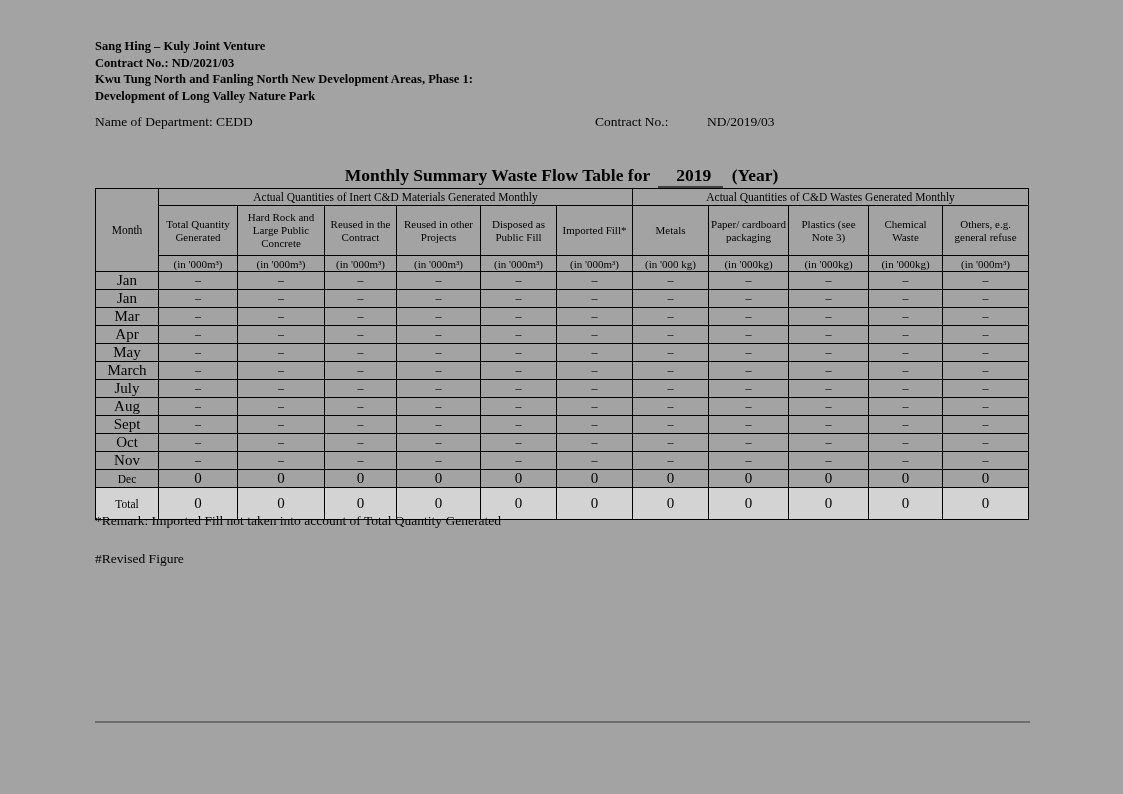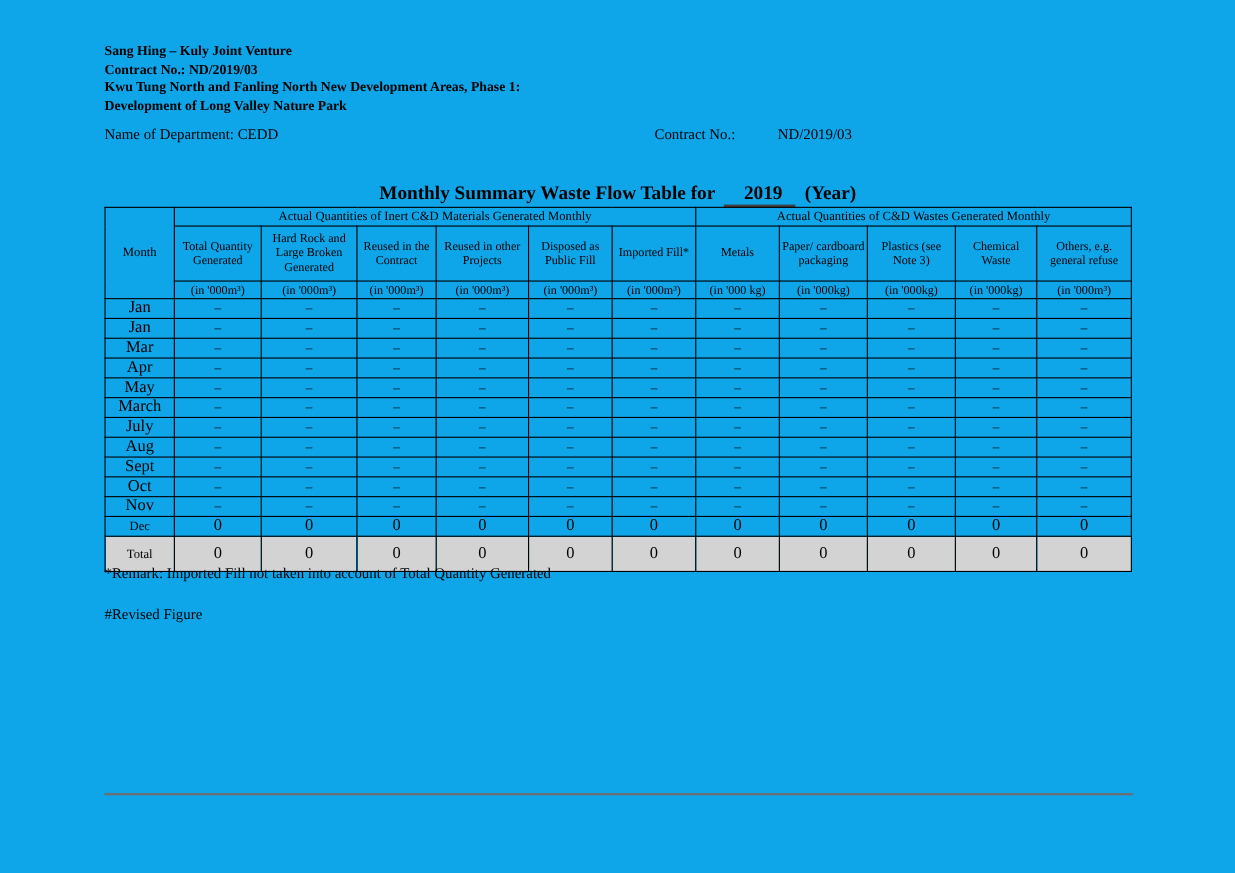--- a/index.html
+++ b/index.html
@@ -4,21 +4,21 @@
 <style>
   * { margin: 0; padding: 0; box-sizing: border-box; }
   html, body { background: #ffffff; }
   body {
     font-family: "Liberation Serif", "DejaVu Serif", serif;
     color: #000;
     width: 1123px; height: 794px;
     position: relative;
     overflow: hidden;
   }
-  .page { position: absolute; inset: 0; background: #0ea5e9; }
+  .page { position: absolute; inset: 0; background: #a3a3a3; }
 
   .letterhead {
     position: absolute; left: 95px; top: 38px;
     font-weight: bold; font-size: 12.5px; line-height: 16.5px;
     white-space: nowrap;
   }
 
   .dept-row {
     position: absolute; left: 95px; top: 114px; width: 933px; height: 18px;
     font-size: 13.5px;
@@ -78,21 +78,21 @@
     border-top: 2px solid #6e6e6e;
   }
 </style>
 </head>
 <body>
 
 <div class="page">
 
   <div class="letterhead">
     <div>Sang Hing – Kuly Joint Venture</div>
-    <div>Contract No.: ND/2019/03</div>
+    <div>Contract No.: ND/2021/03</div>
     <div>Kwu Tung North and Fanling North New Development Areas, Phase 1:</div>
     <div>Development of Long Valley Nature Park</div>
   </div>
 
   <div class="dept-row">
     <span class="dept">Name of Department: CEDD</span>
     <span class="contract-label">Contract No.:</span>
     <span class="contract-value">ND/2019/03</span>
   </div>
 
@@ -118,21 +118,21 @@
         <col style="width:86px">
     </colgroup>
     <thead>
       <tr class="group-row">
         <th class="corner" rowspan="3">Month</th>
         <th colspan="6">Actual Quantities of Inert C&amp;D Materials Generated Monthly</th>
         <th colspan="5">Actual Quantities of C&amp;D Wastes Generated Monthly</th>
       </tr>
       <tr class="colhead-row">
         <th>Total Quantity Generated</th>
-        <th>Hard Rock and Large Broken Generated</th>
+        <th>Hard Rock and Large Public Concrete</th>
         <th>Reused in the Contract</th>
         <th>Reused in other Projects</th>
         <th>Disposed as Public Fill</th>
         <th>Imported Fill*</th>
         <th>Metals</th>
         <th>Paper/ cardboard packaging</th>
         <th>Plastics (see Note 3)</th>
         <th>Chemical Waste</th>
         <th>Others, e.g. general refuse</th>
       </tr>

